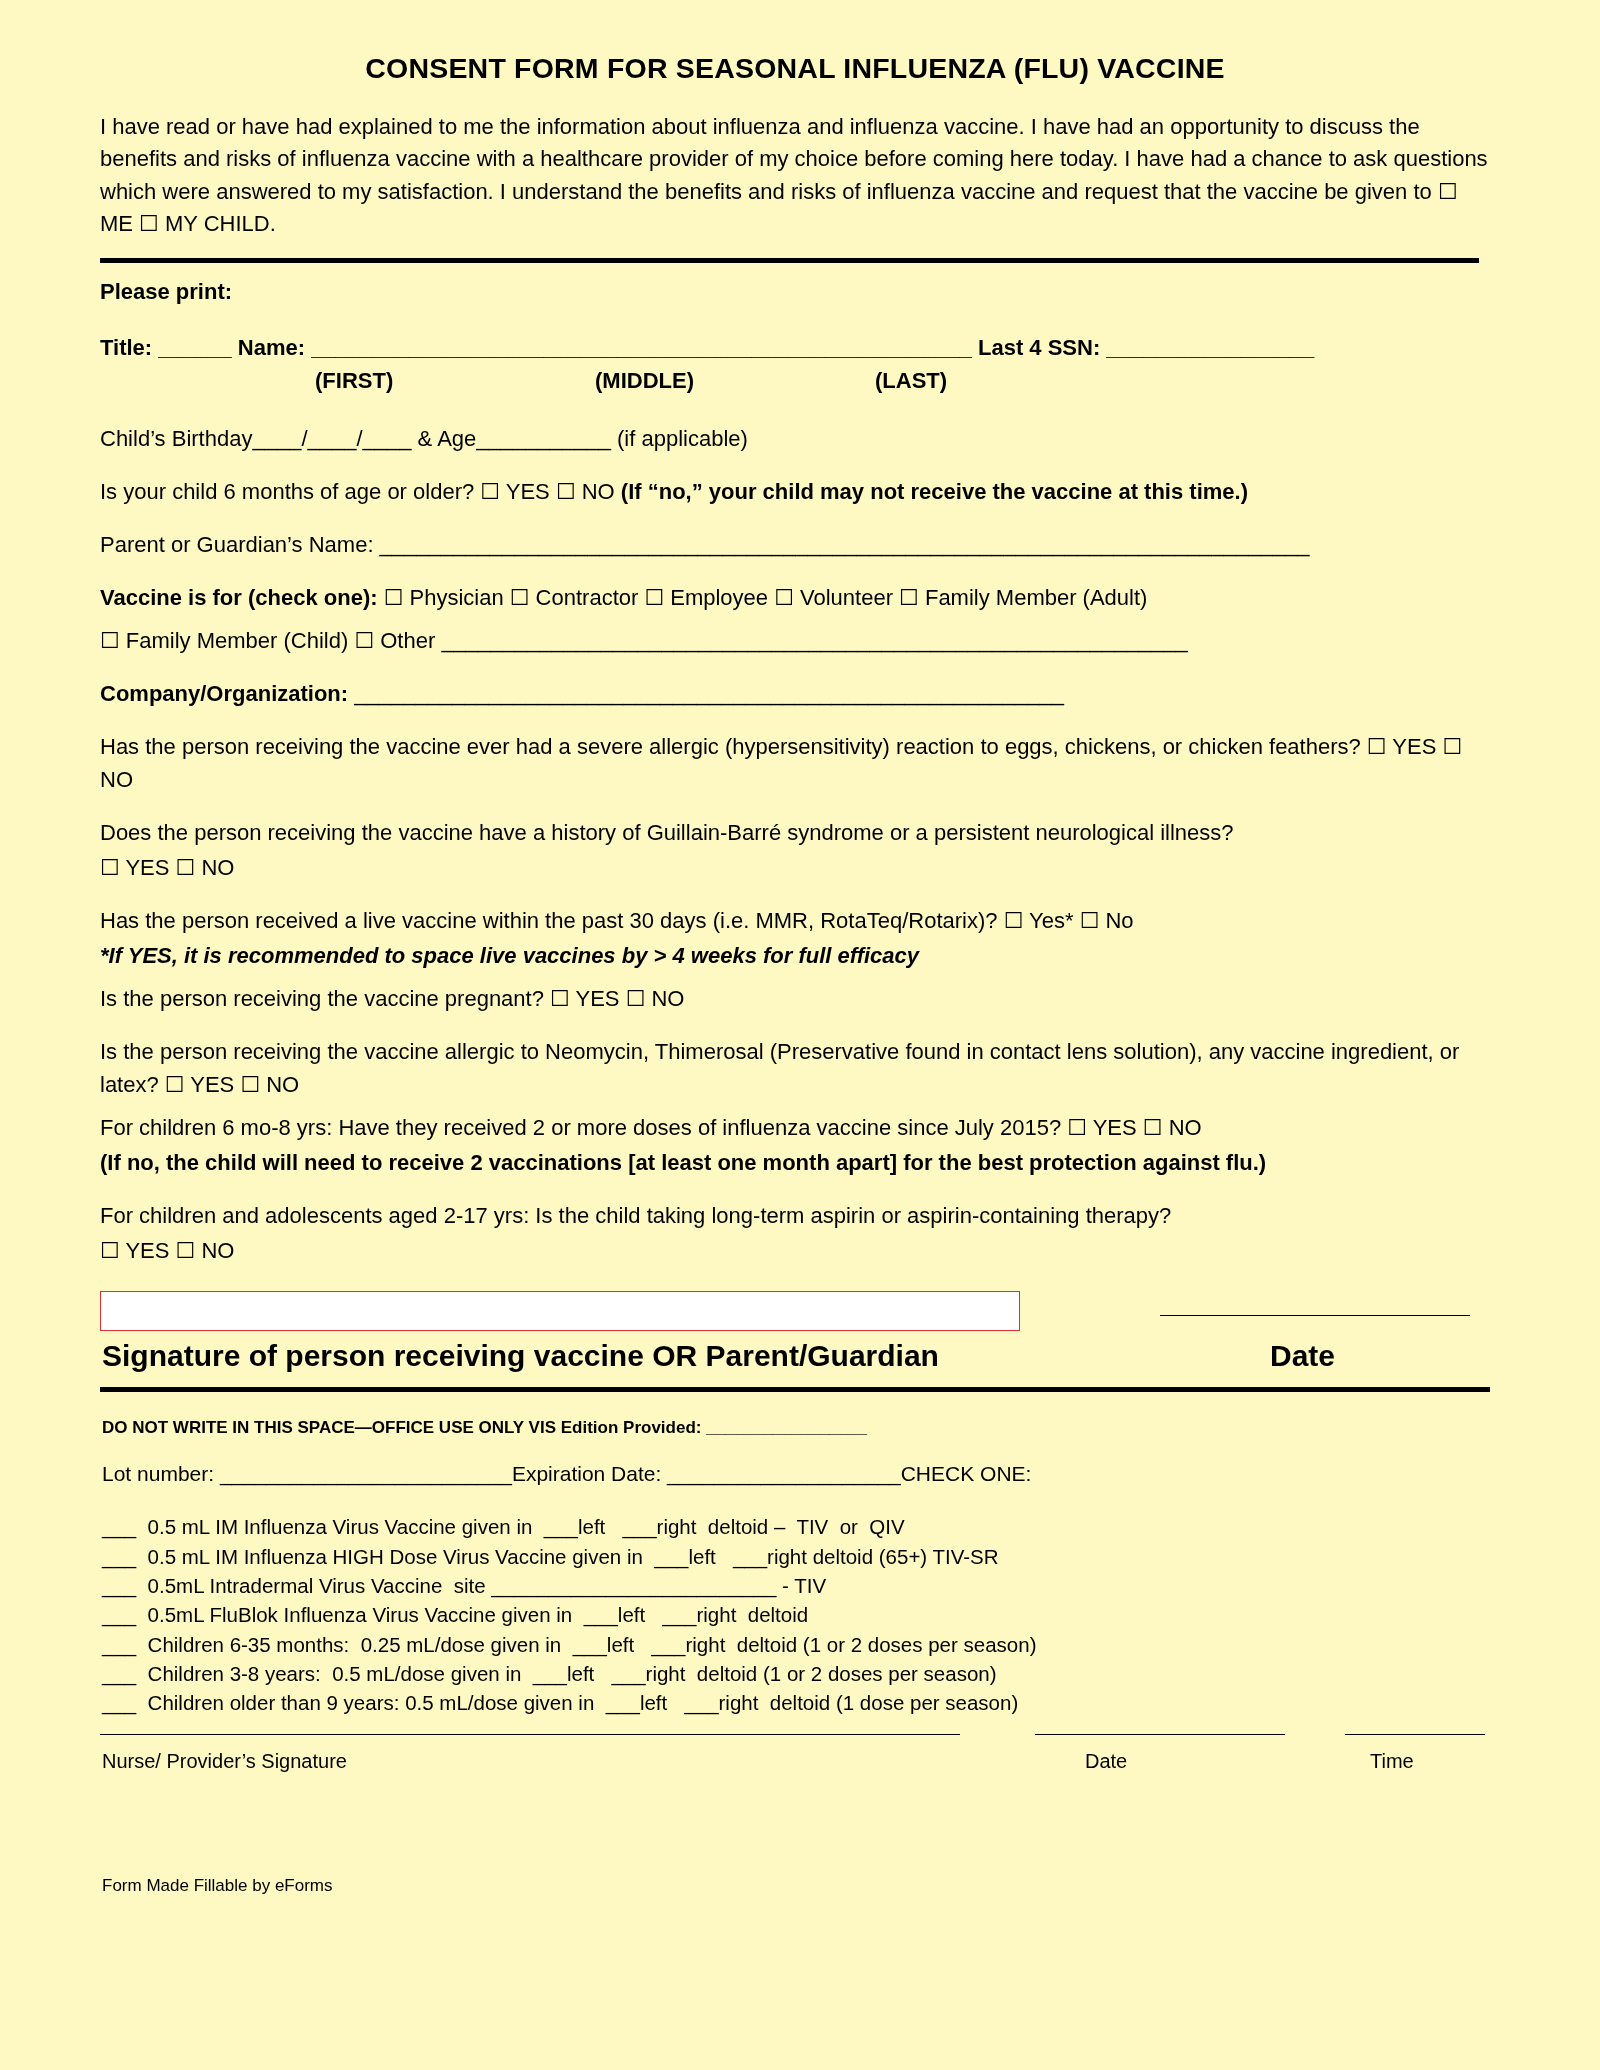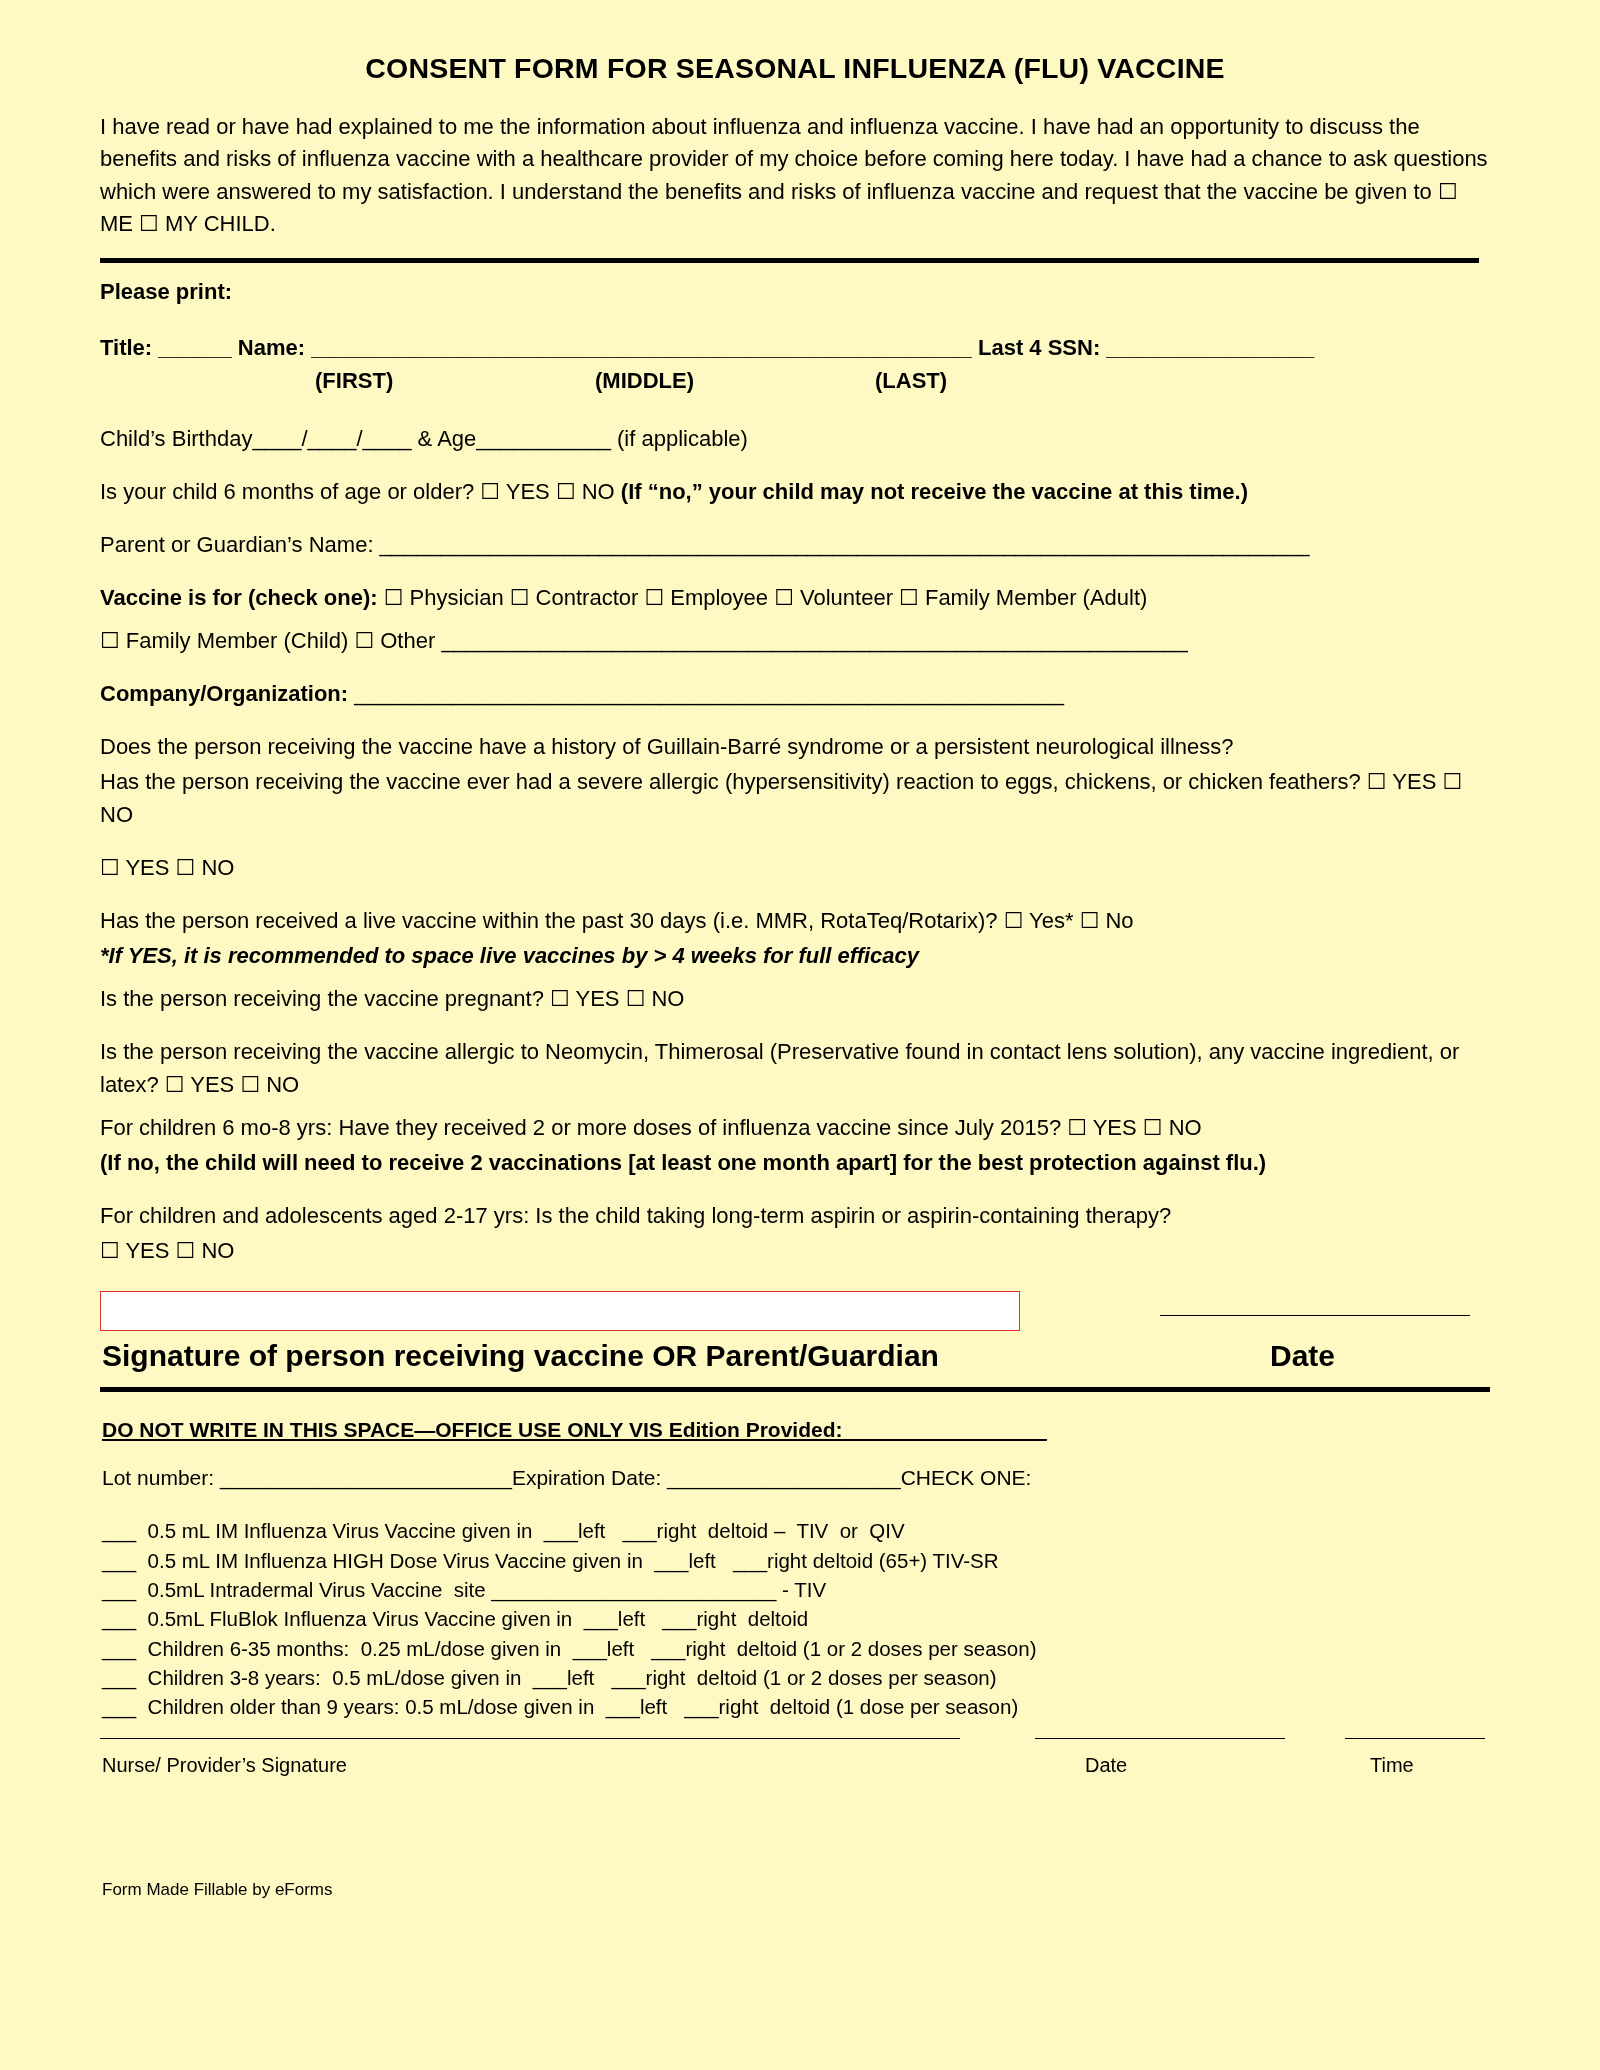--- a/index.html
+++ b/index.html
@@ -96,24 +96,23 @@
   .sig-labels {
     position: relative;
     font-size: 30px;
     font-weight: bold;
     height: 30px;
     margin-top: 2px;
   }
   .sig-labels .l1 { position: absolute; left: 2px; top: 0; }
   .sig-labels .l2 { position: absolute; left: 1170px; top: 0; }
   .office-head {
-    font-size: 21px;
+    font-size: 17px;
     font-weight: bold;
     margin: 26px 0 24px 2px;
-    text-decoration: underline;
   }
   .lot-row {
     font-size: 21px;
     margin: 0 0 26px 2px;
   }
   .dose-list {
     font-size: 20.5px;
     line-height: 1.43;
     margin: 0 0 4px 2px;
   }
@@ -179,23 +178,23 @@
   <div class="sec tight">
     <span class="bold">Vaccine is for (check one):</span><span> ☐  Physician  ☐   Contractor  ☐  Employee  ☐  Volunteer  ☐  Family Member (Adult)</span>
   </div>
 
   <div class="sec">☐  Family Member (Child)  ☐  Other _____________________________________________________________</div>
 
   <div class="sec">
     <span class="bold">Company/Organization:</span><span> __________________________________________________________</span>
   </div>
 
+  <div class="sec">Has the person receiving the vaccine ever had a severe allergic (hypersensitivity) reaction to eggs, chickens, or chicken feathers? ☐ YES ☐ NO</div>
+
   <div class="sec tight2">Does the person receiving the vaccine have a history of Guillain-Barré syndrome or a persistent neurological illness?</div>
-
-  <div class="sec">Has the person receiving the vaccine ever had a severe allergic (hypersensitivity) reaction to eggs, chickens, or chicken feathers? ☐ YES ☐ NO</div>
   <div class="sec">☐ YES ☐ NO</div>
 
   <div class="sec tight2">Has the person received a live vaccine within the past 30 days (i.e. MMR, RotaTeq/Rotarix)? ☐ Yes*  ☐ No</div>
   <div class="sec tight bi">*If YES, it is recommended to space live vaccines by &gt; 4 weeks for full efficacy</div>
 
   <div class="sec">Is the person receiving the vaccine pregnant? ☐ YES ☐ NO</div>
 
   <div class="sec tight">Is the person receiving the vaccine allergic to Neomycin, Thimerosal (Preservative found in contact lens solution), any vaccine ingredient, or latex? ☐ YES ☐ NO</div>
 
   <div class="sec tight2">For children 6 mo-8 yrs:  Have they received 2 or more doses of influenza vaccine since July 2015? ☐  YES ☐ NO</div>

